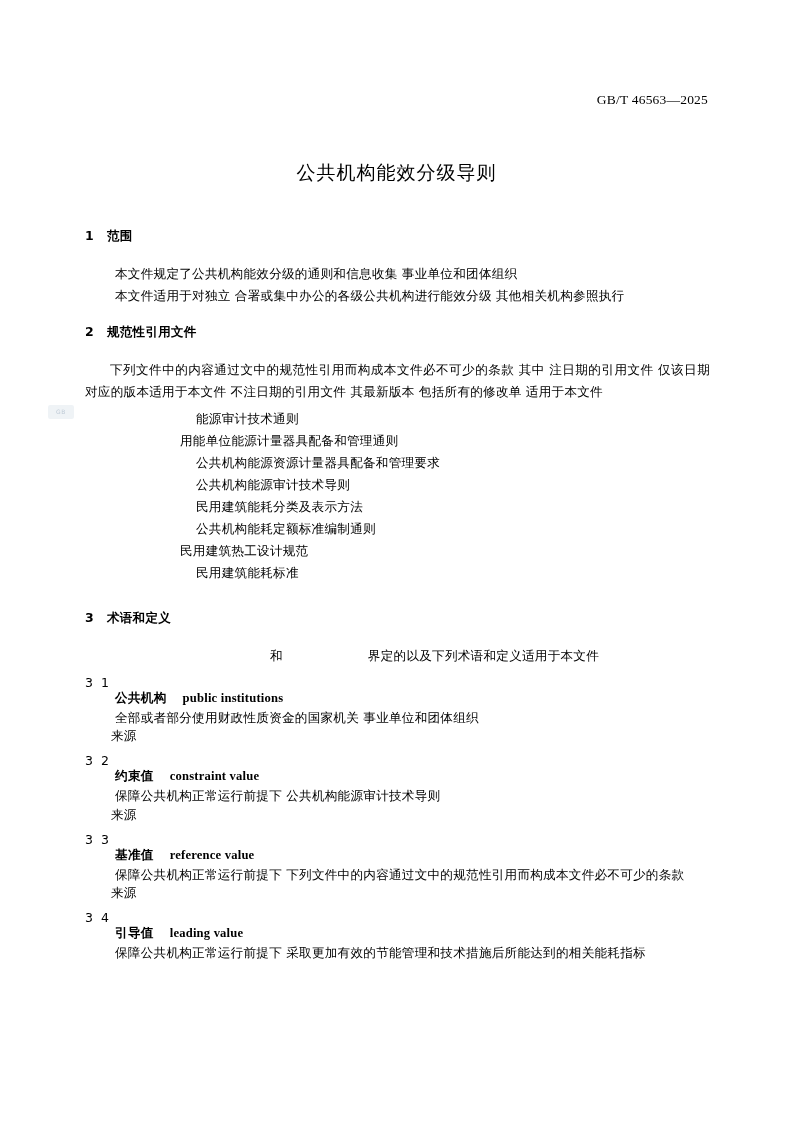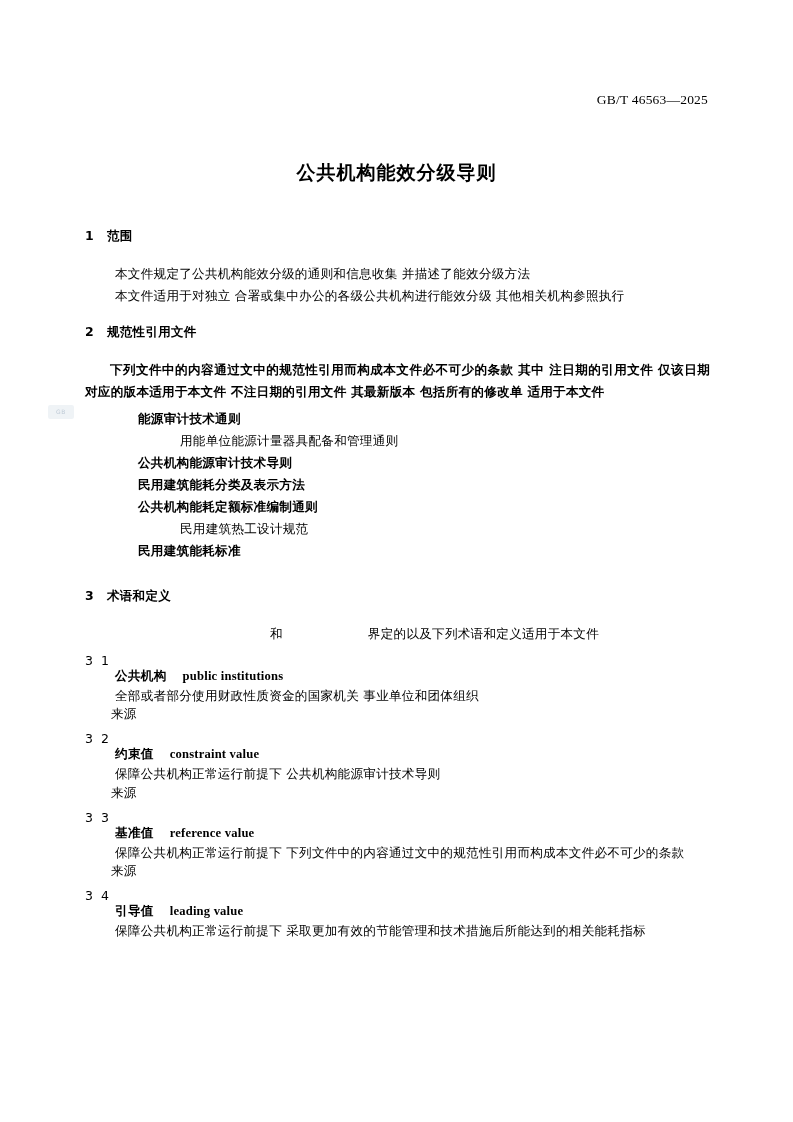--- a/index.html
+++ b/index.html
@@ -33,21 +33,21 @@
   }
   
   .doc-title {
     position: absolute;
     top: 160px;
     left: 0;
     width: 793px;
     text-align: center;
     font-family: "DejaVu Sans", "Liberation Sans", sans-serif;
     font-size: 19px;
-    font-weight: bold;
+    font-weight: normal;
     letter-spacing: 1px;
   }
   .content {
     position: absolute;
     top: 228px;
     left: 85px;
     width: 625px;
   }
   .clause-head {
     font-family: "DejaVu Sans", "Liberation Sans", sans-serif;
@@ -66,39 +66,38 @@
     line-height: 21.5px;
     margin: 0 0 0 0;
     letter-spacing: 0.25px;
     text-align: justify;
   }
   .indent1 {
     margin-left: 30px;
   }
   .indent-first {
     text-indent: 25px;
-    font-weight: bold;
   }
   .block-gap-sm { height: 10px; }
   .block-gap { height: 18px; }
   .block-gap-lg { height: 26px; }
 
   .ref-list {
     margin: 6px 0 0 0;
     padding: 0;
     list-style: none;
   }
   .ref-list li {
     font-family: "DejaVu Sans", "Liberation Sans", sans-serif;
     font-size: 12.6px;
     line-height: 22px;
     letter-spacing: 0.25px;
     white-space: nowrap;
   }
-  .ref-ind-a { margin-left: 53px; font-weight: bold; }
+  .ref-ind-a { margin-left: 111px; }
   .ref-ind-b { margin-left: 95px; }
 
   .term-blank {
     margin-left: 125px;
   }
   .term-blank .gap-a { display: inline-block; width: 60px; }
   .term-blank .gap-b { display: inline-block; width: 85px; }
 
   .term-num {
     font-family: "DejaVu Sans", "Liberation Sans", sans-serif;
@@ -174,34 +173,35 @@
   <div class="header">GB/T 46563—2025</div>
 
   <div class="doc-title">公共机构能效分级导则</div>
 
   <div class="content">
 
     <div class="clause-head">
       <span class="num">1</span><span>范围</span>
     </div>
     <div class="block-gap-sm"></div>
-    <div class="para indent1">本文件规定了公共机构能效分级的通则和信息收集  并描述了能效分级方法</div>
+    <div class="para indent1">本文件规定了公共机构能效分级的通则和信息收集  事业单位和团体组织</div>
     <div class="para indent1">本文件适用于对独立  合署或集中办公的各级公共机构进行能效分级  其他相关机构参照执行</div>
 
     <div class="block-gap"></div>
 
     <div class="clause-head">
       <span class="num">2</span><span>规范性引用文件</span>
     </div>
     <div class="block-gap-sm"></div>
     <div class="para indent-first">下列文件中的内容通过文中的规范性引用而构成本文件必不可少的条款  其中  注日期的引用文件  仅该日期对应的版本适用于本文件  不注日期的引用文件  其最新版本  包括所有的修改单  适用于本文件</div>
 
     <ul class="ref-list">
       <li class="ref-ind-a">能源审计技术通则</li>
       <li class="ref-ind-b">用能单位能源计量器具配备和管理通则</li>
+      <li class="ref-ind-a">公共机构能源资源计量器具配备和管理要求</li>
       <li class="ref-ind-a">公共机构能源审计技术导则</li>
       <li class="ref-ind-a">民用建筑能耗分类及表示方法</li>
       <li class="ref-ind-a">公共机构能耗定额标准编制通则</li>
       <li class="ref-ind-b">民用建筑热工设计规范</li>
       <li class="ref-ind-a">民用建筑能耗标准</li>
     </ul>
 
     <div class="block-gap-lg"></div>
 
     <div class="clause-head">

